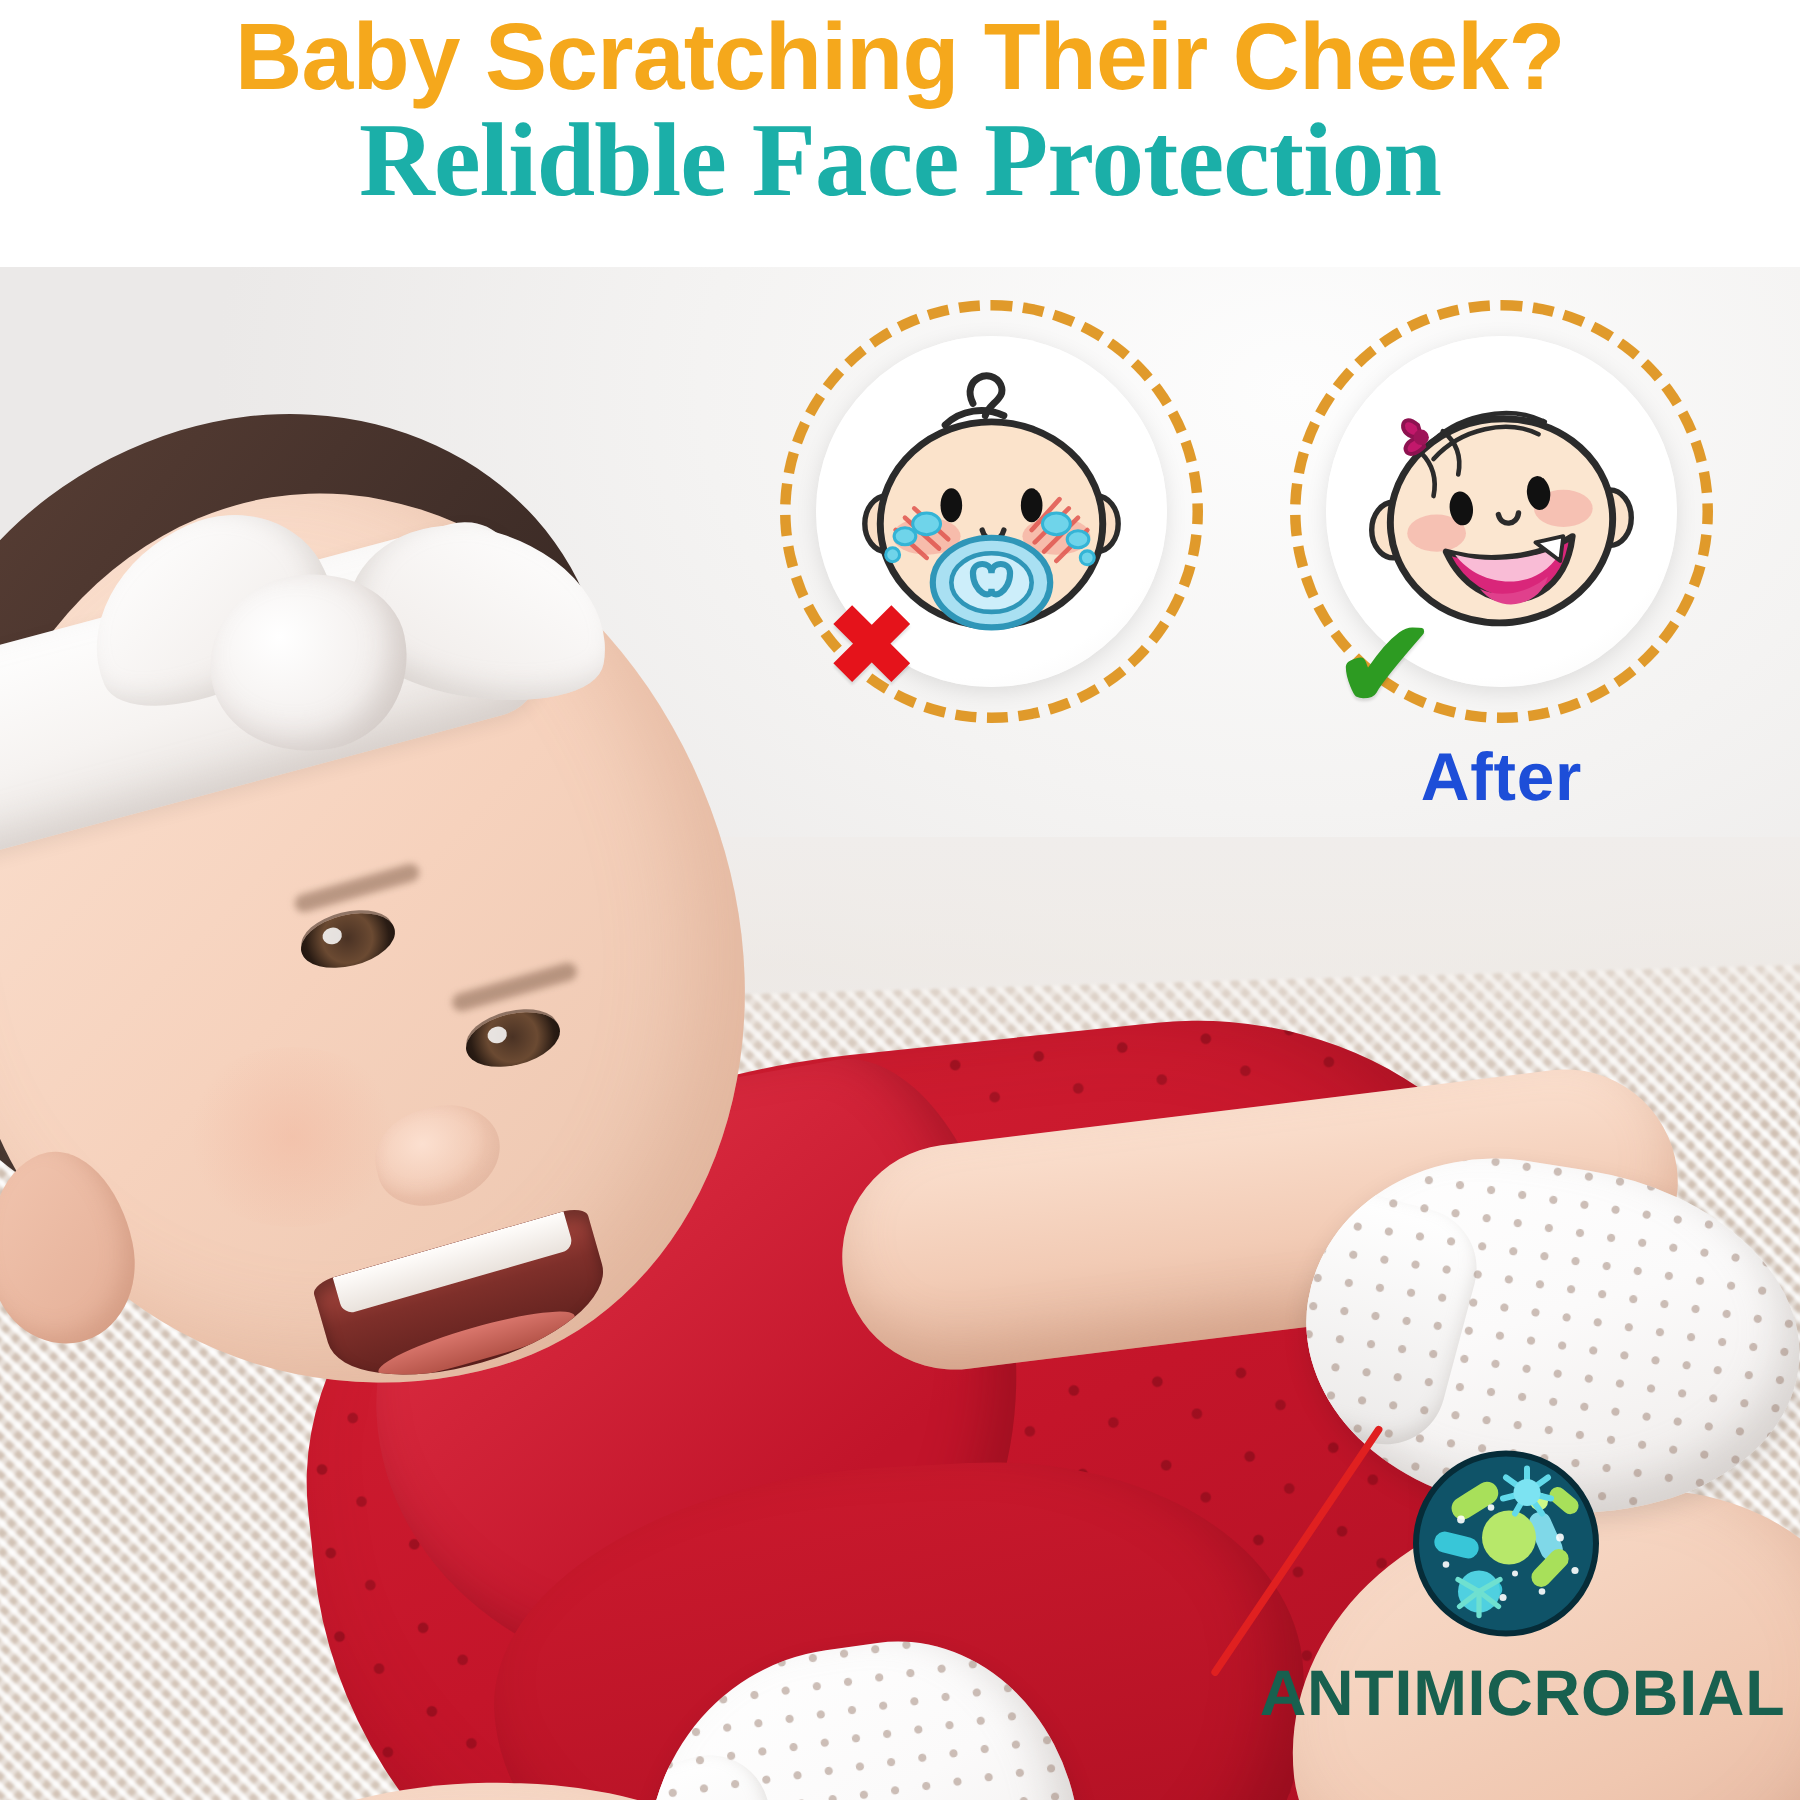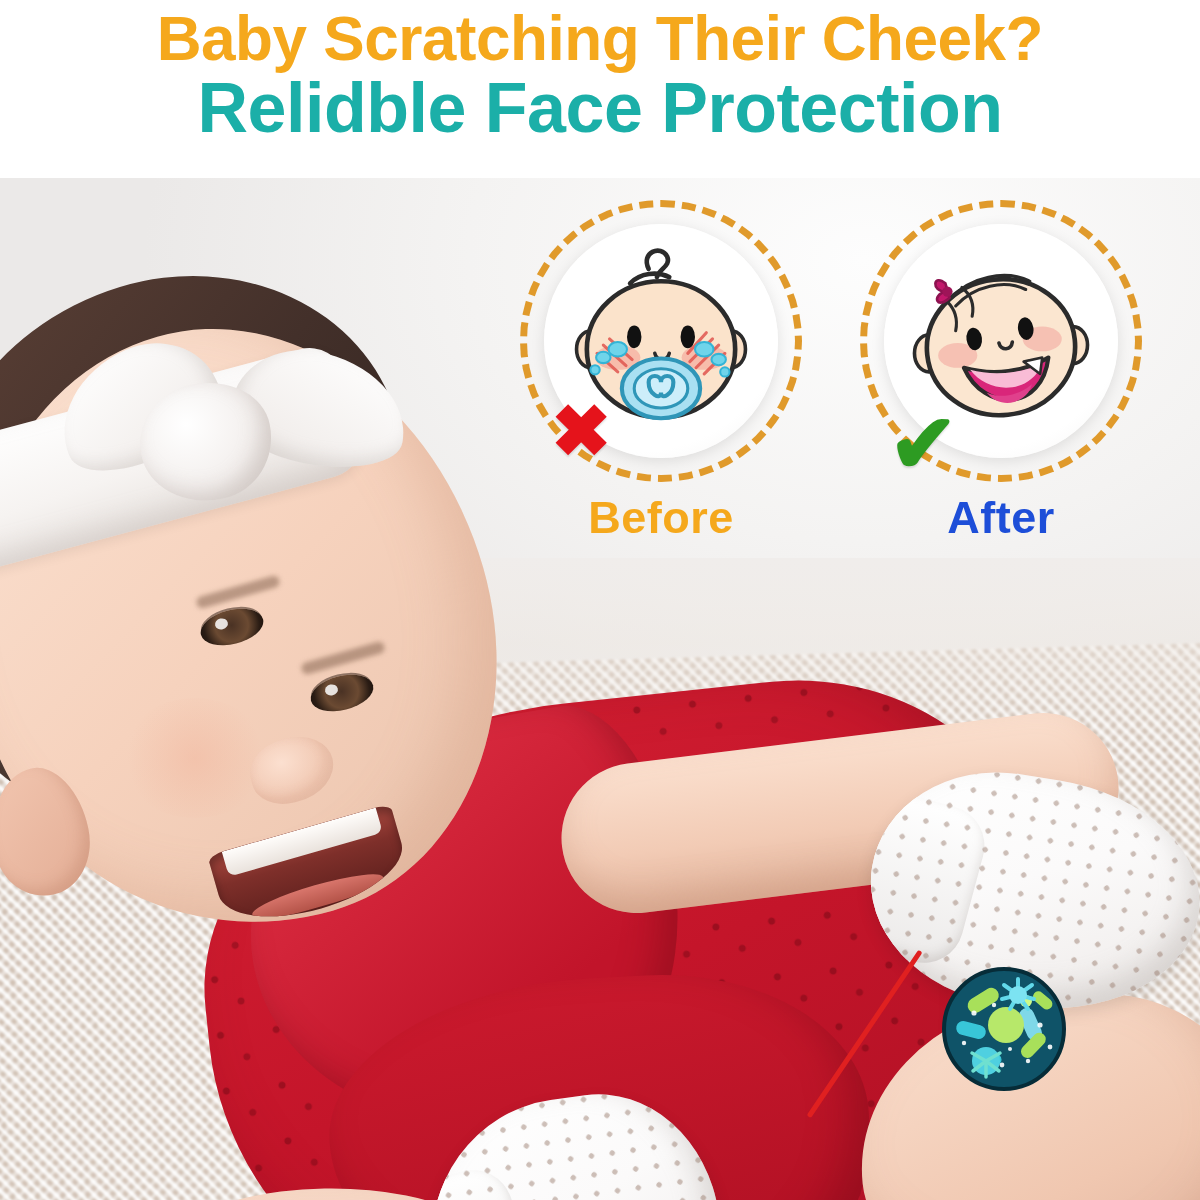--- a/index.html
+++ b/index.html
@@ -18,21 +18,21 @@
     padding-top:6px;
   }
   .headline-l1 {
     font-size:63px; font-weight:bold; letter-spacing:-0.5px;
     color:#F5A81C; line-height:1.02; white-space:nowrap;
     transform:scaleX(0.985); font-family:"Liberation Sans", sans-serif;
   }
   .headline-l2 {
     font-size:70px; font-weight:bold; letter-spacing:-0.5px;
     color:#1BAFA8; line-height:1.04; white-space:nowrap; margin-top:2px;
-    font-family:Liberation Sans, sans-serif;
+    font-family:Liberation Serif, serif;
   }
 
   
   .photo {
     position:absolute; top:178px; left:0; width:1200px; height:1022px;
     overflow:hidden; background:#f2f0ef;
   }
   
   .backdrop {
     position:absolute; inset:0;
@@ -373,21 +373,20 @@
 
             <path d="M94 112 C96 120 106 120 108 112" fill="none" stroke="#2b2b2b" stroke-width="3.5" stroke-linecap="round"></path>
 
             <ellipse cx="100" cy="146" rx="38" ry="29" fill="#a9e0f2" stroke="#2f96b8" stroke-width="4"></ellipse>
             <ellipse cx="100" cy="146" rx="26" ry="19" fill="#cdeefa" stroke="#2f96b8" stroke-width="3"></ellipse>
             <path d="M88 140 C88 132 100 132 100 140 C100 132 112 132 112 140 C112 152 100 158 100 150 C100 158 88 152 88 140 Z" fill="none" stroke="#2f96b8" stroke-width="4" stroke-linecap="round"></path>
           </svg>
         </div>
         <div class="ba-mark mark-x">✖</div>
       </div>
-      <div class="ba-label label-before">Before</div>
     </div>
 
     <div class="ba-item after">
       <div class="ba-ring">
         <div class="ba-disc">
           <svg class="ba-svg" viewBox="0 0 200 200">
 
             <ellipse cx="30" cy="112" rx="14" ry="18" fill="#fbe3cb" stroke="#2b2b2b" stroke-width="3.5"></ellipse>
             <ellipse cx="170" cy="104" rx="14" ry="18" fill="#fbe3cb" stroke="#2b2b2b" stroke-width="3.5"></ellipse>
 
@@ -474,15 +473,16 @@
             <circle cx="62" cy="100" r="2.4"></circle>
           <circle cx="88" cy="96" r="2.2"></circle>
             <circle cx="24" cy="78" r="2.2"></circle>
           <circle cx="110" cy="82" r="2.4"></circle>
             <circle cx="70" cy="84" r="2"></circle>
         </g>
       </g>
       <circle cx="64" cy="64" r="60" fill="none" stroke="#062c38" stroke-width="4"></circle>
     </svg>
     <div class="anti-slash"></div>
+    <div class="anti-text">ANTIMICROBIAL</div>
   </div>
 
 </div>
 
 </body></html>

